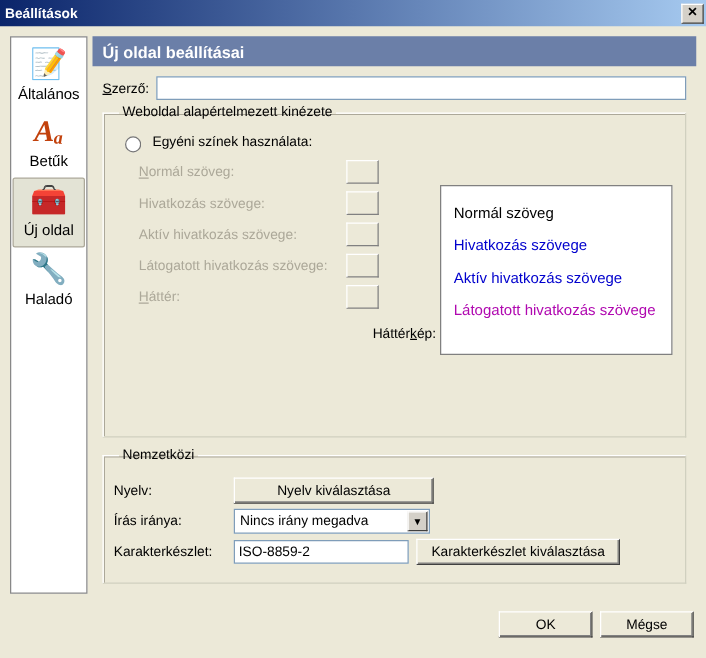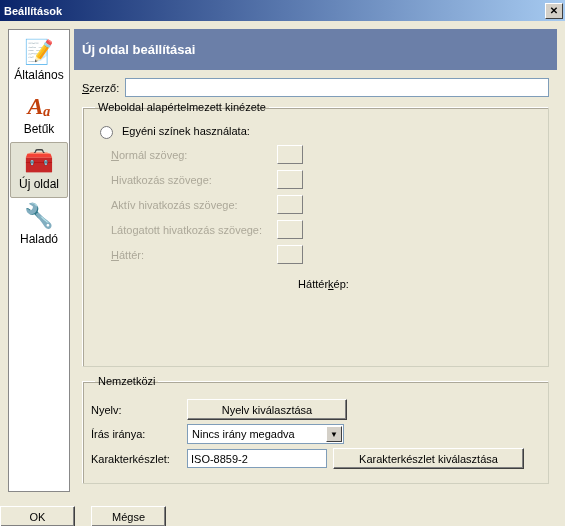--- a/index.html
+++ b/index.html
@@ -62,21 +62,21 @@
   .side-icon { font-size: 24px; line-height: 1; height:28px; display:flex; align-items:center; justify-content:center;}
   .side-label { font-size: 12px; margin-top:2px;}
   .main {
     flex: 1;
   }
   .section-title {
     background: #6b7fa8;
     color: #fff;
     font-size: 13px;
     font-weight: bold;
-    height: 41px;
+    height: 24px;
     display: flex; align-items: center;
     padding-left: 8px;
   }
   .form-area {
     padding: 8px 8px 0 8px;
   }
   .row {
     display: flex;
     align-items: center;
     margin-bottom: 4px;
@@ -148,21 +148,21 @@
     width:157px;position:relative;padding-left:4px;font-size:11px;
   }
   .select .arrow{
     position:absolute;right:1px;top:1px;width:16px;height:16px;
     background:#d4d0c8;border:1px solid #fff;border-right-color:#404040;border-bottom-color:#404040;
     display:flex;align-items:center;justify-content:center;font-size:8px;
   }
   .intl-row{display:flex;align-items:center;margin:4px 0;gap:6px;}
   .intl-label{width:90px;}
   .footer {
-    display:flex; gap:16px;
+    display:flex; justify-content:flex-end; gap:6px;
     padding: 6px 10px 0 0;
   }
   .footer .btn { width:75px; }
 </style>
 </head>
 <body>
 
 <div class="titlebar">
   <span>Beállítások</span>
   <div class="close-btn">✕</div>
@@ -219,41 +219,47 @@
         </div>
         <div class="color-row">
           <span class="color-label">Látogatott hivatkozás szövege:</span>
           <div class="swatch"></div>
         </div>
         <div class="color-row">
           <span class="color-label"><span style="text-decoration:underline">H</span>áttér:</span>
           <div class="swatch"></div>
         </div>
 
+        <div class="preview">
+          <div class="pv-normal">Normál szöveg</div>
+          <div class="pv-link">Hivatkozás szövege</div>
+          <div class="pv-alink">Aktív hivatkozás szövege</div>
+          <div class="pv-vlink">Látogatott hivatkozás szövege</div>
+        </div>
 
         <div style="margin:14px 0 2px 16px;text-align:center;">Háttér<span class="u">k</span>ép:</div>
       </fieldset>
 
       <fieldset>
         <legend>Nemzetközi</legend>
         <div class="intl-row">
           <span class="intl-label">Nyelv:</span>
           <button class="btn" style="width:160px">Nyelv kiválasztása</button>
         </div>
         <div class="intl-row">
           <span class="intl-label">Írás iránya:</span>
           <div class="select">
             <span>Nincs irány megadva</span>
             <div class="arrow">▼</div>
           </div>
         </div>
         <div class="intl-row">
           <span class="intl-label">Karakterkészlet:</span>
           <input type="text" style="width: 140px;" value="ISO-8859-2">
-          <button class="btn" style="width:191px">Karakterkészlet kiválasztása</button>
+          <button class="btn" style="width:163px">Karakterkészlet kiválasztása</button>
         </div>
       </fieldset>
 
     </div>
   </div>
 </div>
 
 <div class="footer">
   <button class="btn">OK</button>
   <button class="btn">Mégse</button>

